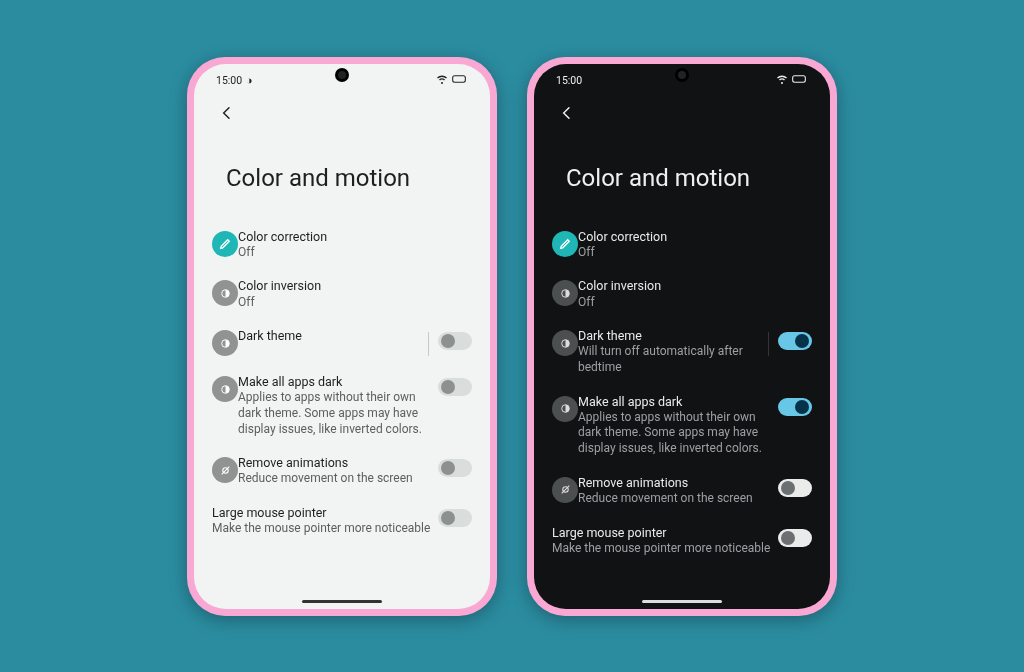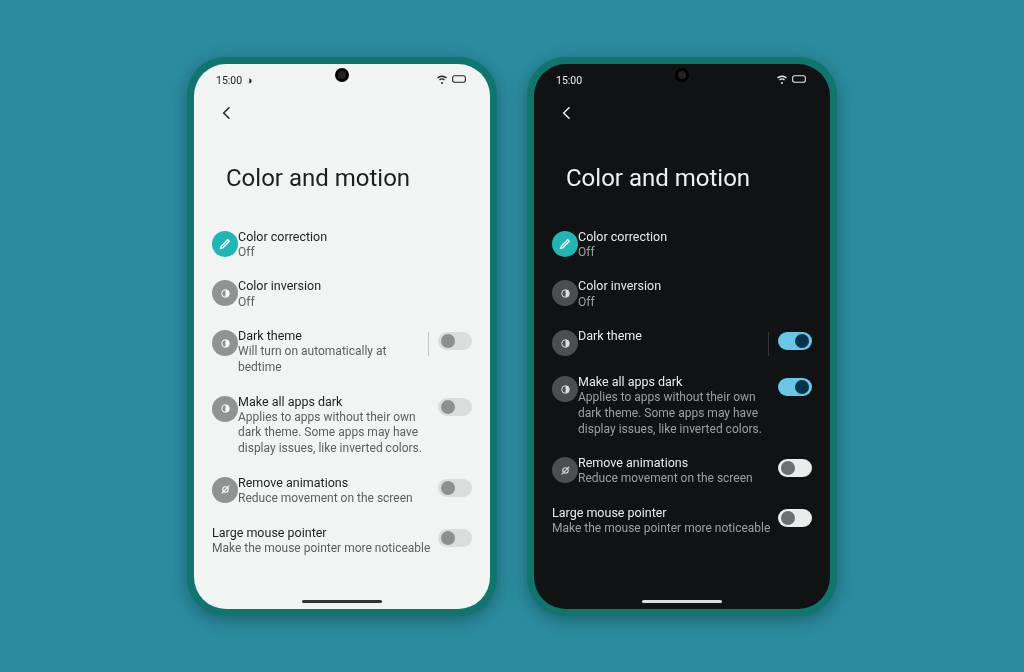--- a/index.html
+++ b/index.html
@@ -11,21 +11,21 @@
     justify-content: center;
     align-items: center;
     gap: 30px;
     font-family: -apple-system, Roboto, "Segoe UI", sans-serif;
   }
   .phone {
     width: 310px;
     height: 559px;
     border-radius: 38px;
     padding: 7px;
-    background: #0f766e;
+    background: #f9a8d4;
     position: relative;
     box-shadow: 0 4px 18px rgba(0,0,0,.3);
   }
   .phone.light .screen { background: #f2f4f3; color: #1f1f1f; }
   .phone.dark  .screen { background: #101214; color: #eaeaea; }
   .screen {
     width: 100%;
     height: 100%;
     border-radius: 32px;
     overflow: hidden;
@@ -174,21 +174,20 @@
 
     <div class="row">
       <div class="icon-circ grey">
         <svg viewBox="0 0 24 24" fill="currentColor">
             <circle cx="12" cy="12" r="7" fill="none" stroke="#fff" stroke-width="1.8"></circle>
             <path d="M12 5a7 7 0 010 14z" fill="#fff"></path>
           </svg>
       </div>
       <div class="textcol">
         <div class="row-title">Dark theme</div>
-        <div class="row-sub">Will turn on automatically at bedtime</div>
       </div>
       <div class="sep"></div>
       <div class="switch off"></div>
     </div>
 
     <div class="row">
       <div class="icon-circ grey">
         <svg viewBox="0 0 24 24" fill="currentColor">
             <circle cx="12" cy="12" r="7" fill="none" stroke="#fff" stroke-width="1.8"></circle>
             <path d="M12 5a7 7 0 010 14z" fill="#fff"></path>
@@ -284,20 +283,21 @@
 
     <div class="row">
       <div class="icon-circ grey">
         <svg viewBox="0 0 24 24">
             <circle cx="12" cy="12" r="7" fill="none" stroke="#ddd" stroke-width="1.8"></circle>
             <path d="M12 5a7 7 0 010 14z" fill="#ddd"></path>
           </svg>
       </div>
       <div class="textcol">
         <div class="row-title">Dark theme</div>
+        <div class="row-sub">Will turn off automatically after bedtime</div>
       </div>
       <div class="sep"></div>
       <div class="switch on"></div>
     </div>
 
     <div class="row">
       <div class="icon-circ grey">
         <svg viewBox="0 0 24 24">
             <circle cx="12" cy="12" r="7" fill="none" stroke="#ddd" stroke-width="1.8"></circle>
             <path d="M12 5a7 7 0 010 14z" fill="#ddd"></path>

